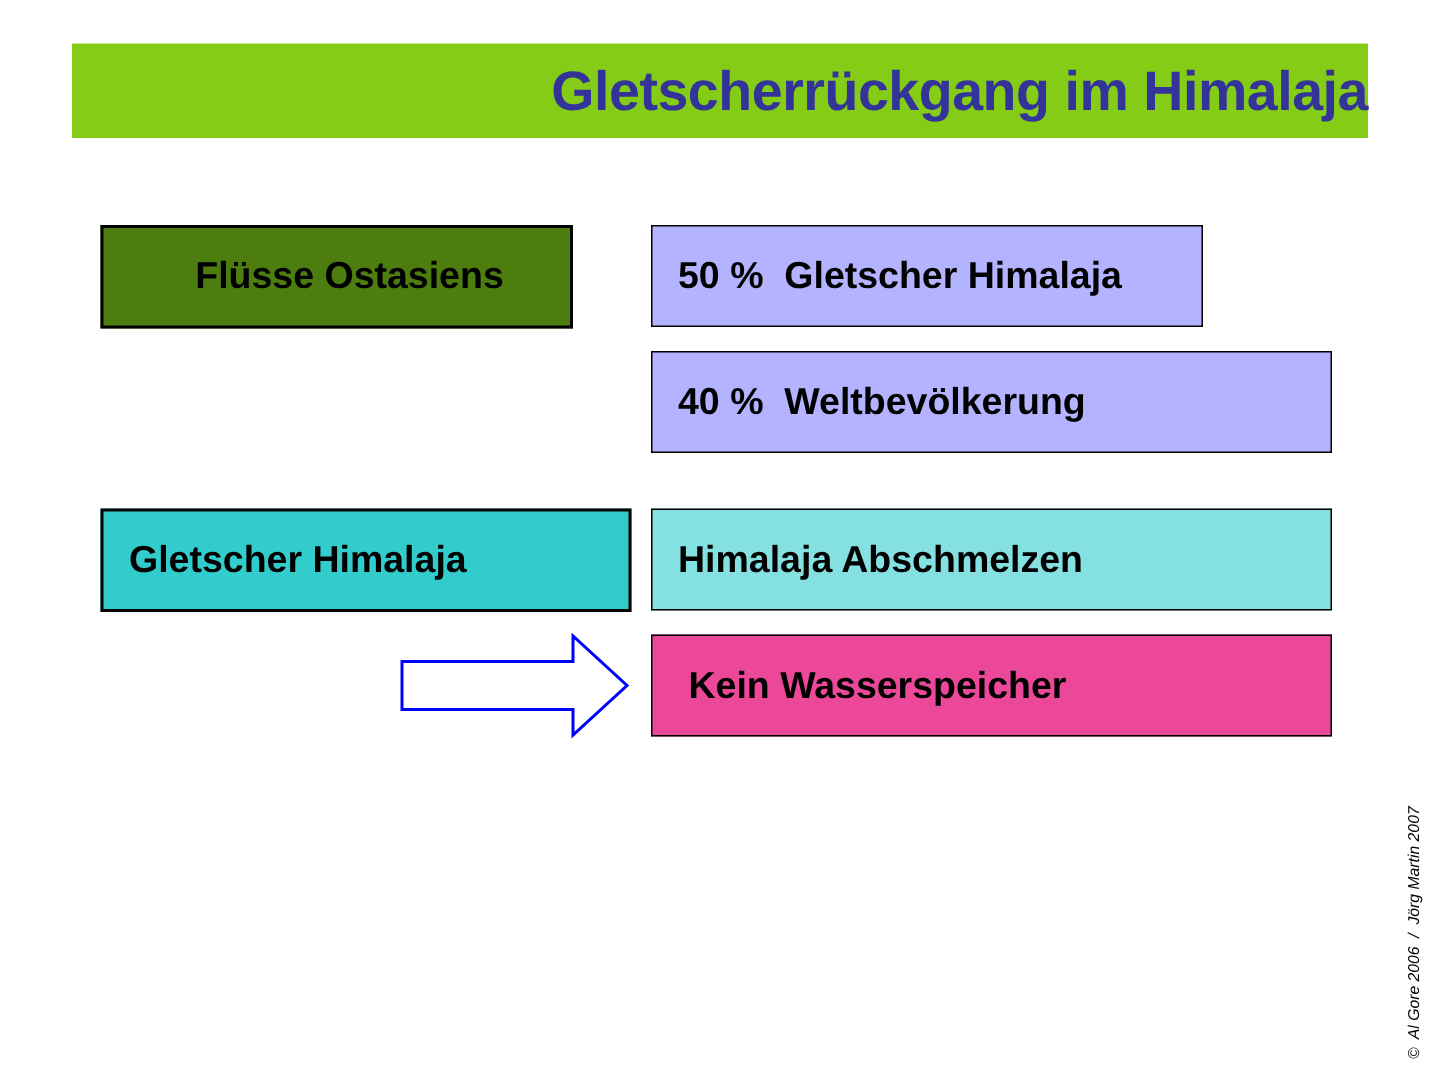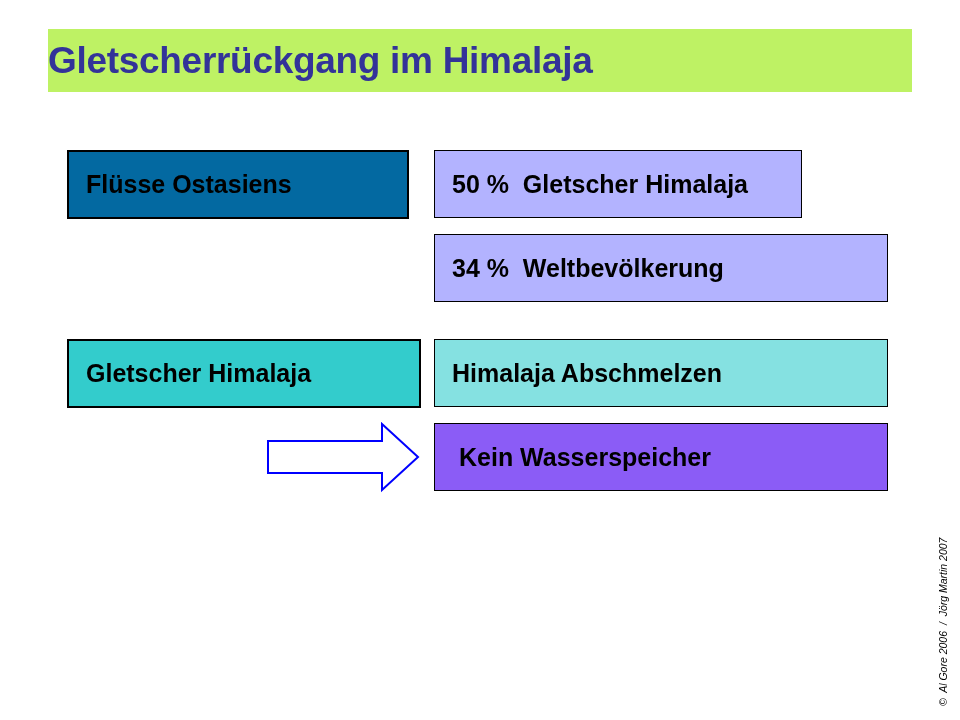--- a/index.html
+++ b/index.html
@@ -2,22 +2,22 @@
 <html><head>
   <meta charset="utf-8">
   <style>
     html, body { margin: 0; padding: 0; }
     body {
       width: 960px; height: 720px; background: #ffffff; position: relative; overflow: hidden;
       font-family: "Liberation Sans", sans-serif;
     }
     .title-bar {
       position: absolute; left: 48px; top: 29px; width: 864px; height: 63px;
-      background: #bef264;
-      display: flex; align-items: center; justify-content: flex-start;
+      background: #84cc16;
+      display: flex; align-items: center; justify-content: flex-end;
     }
     .title-bar h1 {
       margin: 0; font-size: 37px; font-weight: bold; color: #333399;
       letter-spacing: -0.3px;
     }
     .box {
       position: absolute; box-sizing: border-box;
       display: flex; align-items: center;
       padding-left: 17px;
       font-size: 25px; font-weight: bold; color: #000000;
@@ -31,41 +31,41 @@
       font-size: 10.5px; font-style: italic; color: #000000; white-space: nowrap;
     }
   </style>
 </head>
 <body>
 
 <div class="title-bar">
   <h1>Gletscherrückgang im Himalaja</h1>
 </div>
 
-<div class="box left" style="left:67px; top:150px; width:342px; height:69px; background:#0369a1;">
+<div class="box left" style="left:67px; top:150px; width:315px; height:69px; background:#4d7c0f;justify-content:center;">
   <span>Flüsse Ostasiens</span>
 </div>
 
 <div class="box right" style="left:434px; top:150px; width:368px; height:68px; background:#b3b3ff;">
   <span style="white-space:pre;">50 %  Gletscher Himalaja</span>
 </div>
 
 <div class="box right" style="left:434px; top:234px; width:454px; height:68px; background:#b3b3ff;">
-  <span style="white-space:pre;">34 %  Weltbevölkerung</span>
+  <span style="white-space:pre;">40 %  Weltbevölkerung</span>
 </div>
 
 <div class="box left" style="left:67px; top:339px; width:354px; height:69px; background:#33cccc;">
   <span>Gletscher Himalaja</span>
 </div>
 
 <div class="box right" style="left:434px; top:339px; width:454px; height:68px; background:#85e1e1;">
   <span>Himalaja Abschmelzen</span>
 </div>
 
 <svg class="arrow" width="160" height="72" viewBox="0 0 160 72">
   <polygon points="2,19 116,19 116,2 152,35 116,68 116,51 2,51" fill="#ffffff" stroke="#0000ff" stroke-width="2"></polygon>
 </svg>
 
-<div class="box right" style="left:434px; top:423px; width:454px; height:68px; background:#8b5cf6;padding-left:24px;">
+<div class="box right" style="left:434px; top:423px; width:454px; height:68px; background:#ec4899;padding-left:24px;">
   <span>Kein Wasserspeicher</span>
 </div>
 
 <div class="credit" style="white-space:pre;">©  Al Gore 2006  /  Jörg Martin 2007</div>
 
 </body></html>

